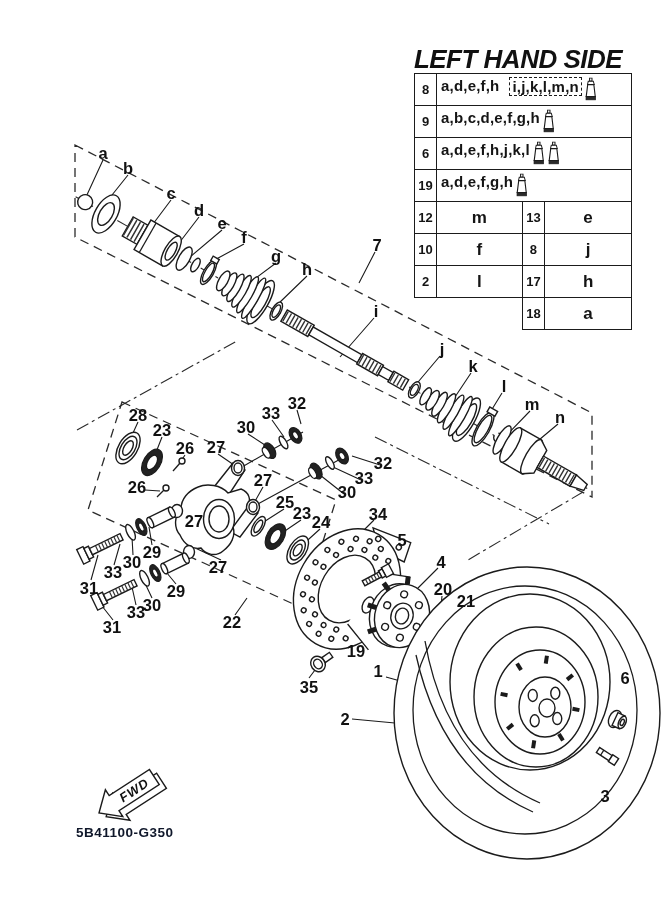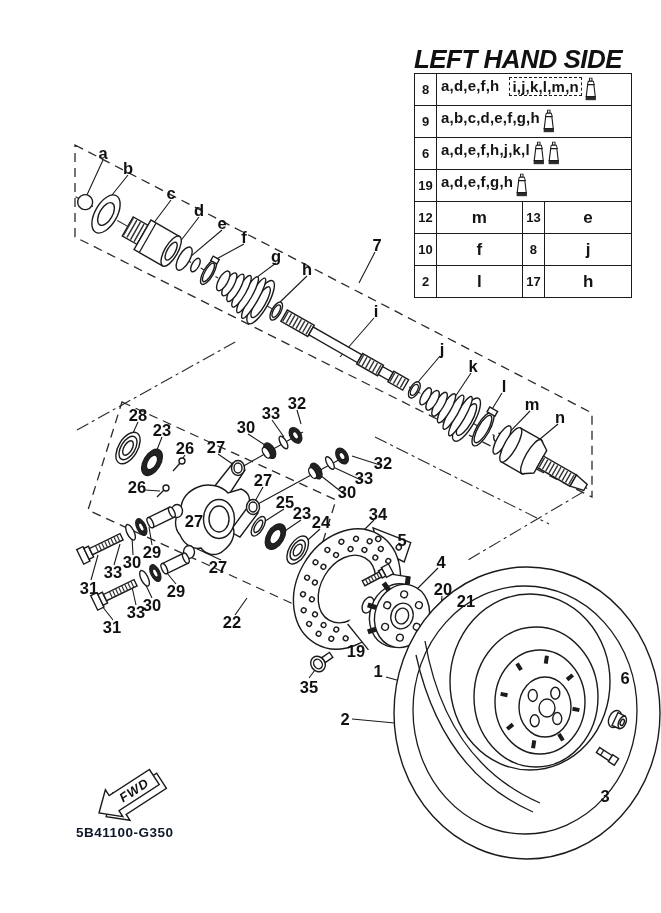--- a/index.html
+++ b/index.html
@@ -511,18 +511,23 @@
     <td class="half">f</td>
     <td class="num">8</td>
     <td class="half2">j</td>
   </tr>
   <tr>
     <td class="num">2</td>
     <td class="half">l</td>
     <td class="num">17</td>
     <td class="half2">h</td>
   </tr>
+  <tr>
+    <td class="blank" colspan="2"></td>
+    <td class="num">18</td>
+    <td class="half2">a</td>
+  </tr>
 </tbody>
     </table>
 
 <div id="partcode">5B41100-G350</div>
 
 </div>
 
 </body></html>

